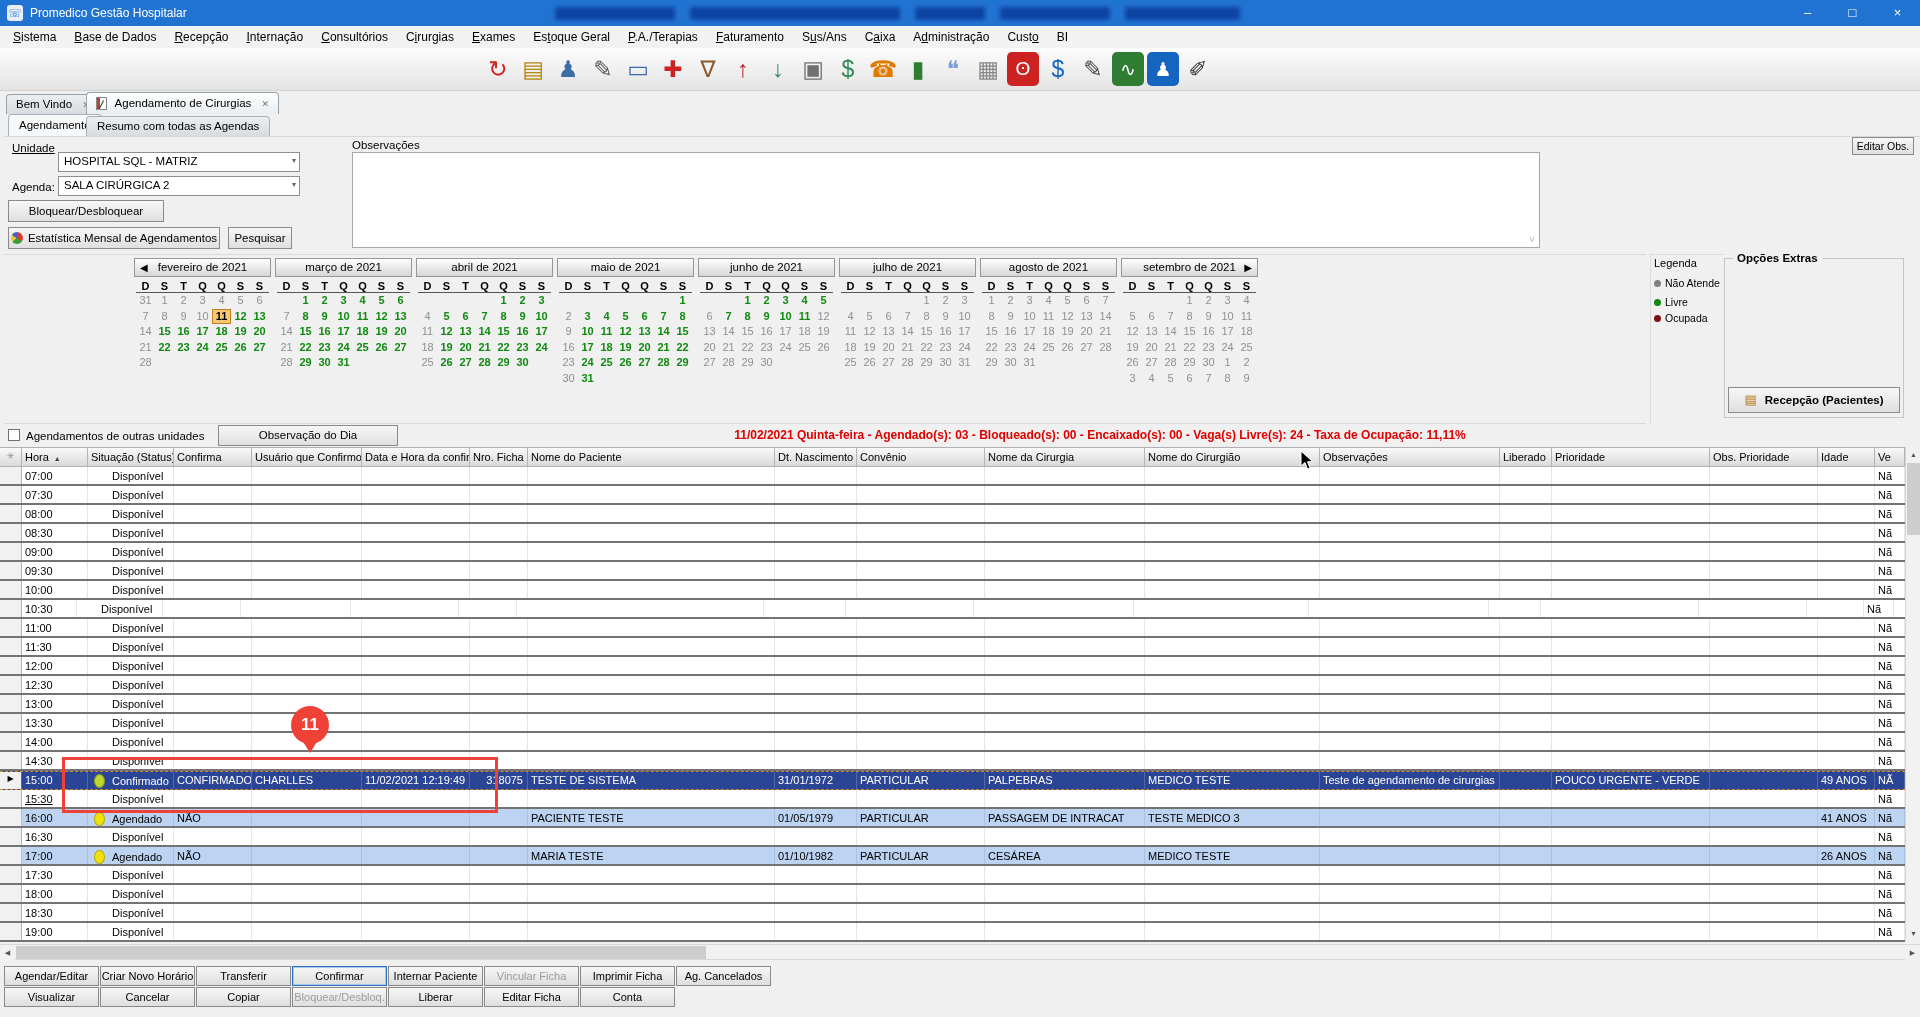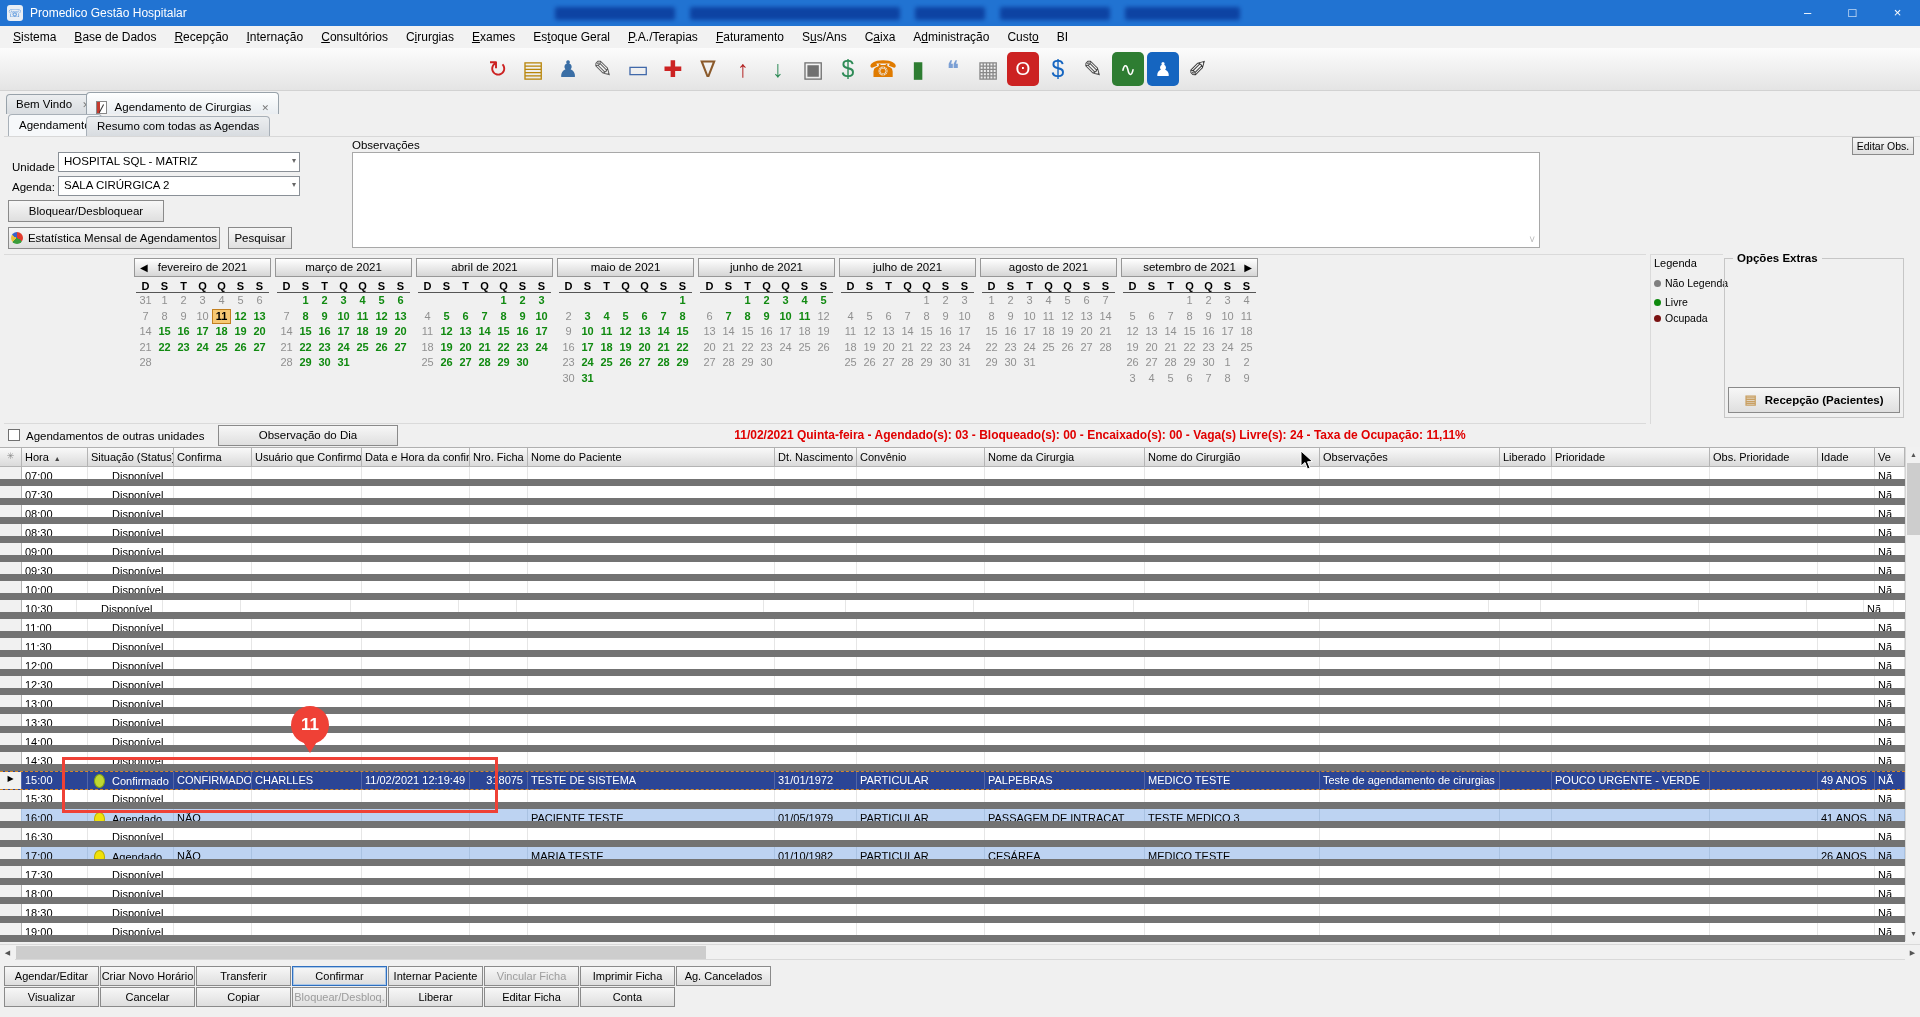--- a/index.html
+++ b/index.html
@@ -19,21 +19,21 @@
   .menubar{position:absolute;left:0;top:26px;right:0;height:22px;background:#F2F2F2;padding-left:4px;white-space:nowrap;}
   .menu-item{display:inline-block;padding:4px 9px 0 9px;height:22px;font-size:12px;cursor:default;}
   .toolbar{position:absolute;left:0;top:48px;right:0;height:43px;background:linear-gradient(#FCFCFC,#E4E4E4);
            border-bottom:1px solid #D2D2D2;}
   .toolicons{position:absolute;left:482px;top:4px;display:flex;gap:3px;}
   .tool{width:32px;height:34px;display:flex;align-items:center;justify-content:center;font-size:23px;border-radius:5px;}
 
   
   .tabbar{position:absolute;left:0;top:91px;right:0;height:23px;}
   .tab{position:absolute;bottom:0;border:1px solid #98A2AA;border-bottom:none;border-radius:4px 4px 0 0;
-       padding:0 9px;line-height:28px;font-size:11.5px;white-space:nowrap;}
+       padding:0 9px;line-height:20px;font-size:11.5px;white-space:nowrap;}
   .tab.active{height:22px;background:linear-gradient(#FEFFFF,#E9EDF1);}
   .tab.inactive{height:20px;background:linear-gradient(#ECEEF0,#D8DCE0);line-height:18px;}
   .tab .x{color:#777;font-size:9px;margin-left:7px;}
   .tabicon{display:inline-block;width:11px;height:13px;background:#fff;border:1px solid #888;
            vertical-align:-3px;margin-right:5px;position:relative;}
   .tabicon::before{content:"";position:absolute;left:0;top:0;width:3px;height:100%;background:#C43B2F;}
   .tabicon::after{content:"";position:absolute;left:4px;top:2px;width:1px;height:9px;background:#333;transform:rotate(28deg);}
   .subtabbar{position:absolute;left:4px;top:114px;right:0;height:23px;border-bottom:1px solid #D8D8D8;}
   .subtab{position:absolute;bottom:0;border:1px solid #A8B0B8;border-bottom:none;border-radius:4px 4px 0 0;
           padding:0 10px;font-size:11.5px;white-space:nowrap;}
@@ -81,21 +81,21 @@
   .checkbox{position:absolute;left:8px;top:429px;width:12px;height:12px;background:#fff;border:1px solid #707070;}
   #summary{position:absolute;left:560px;top:428px;width:1080px;text-align:center;color:var(--red);
            font-weight:bold;font-size:12px;white-space:nowrap;}
 
   
   #grid{position:absolute;left:0;top:447px;width:1905px;height:494px;background:#fff;border-top:1px solid #B0B0B0;}
   .gh-row{display:flex;height:19px;background:linear-gradient(#F9F9F9,#DADADA);border-bottom:1px solid #B4B4B4;}
   .gh{flex:none;border-right:1px solid #B4B4B4;padding:2.5px 0 0 3px;white-space:nowrap;overflow:hidden;font-size:11px;}
   .gh .sort{font-size:7px;margin-left:5px;color:#444;}
   .gh.ghind{text-align:center;padding-left:0;color:#888;font-size:9px;}
-  .gr{display:flex;height:19px;border-bottom:7px solid #737373;}
+  .gr{display:flex;height:19px;border-bottom:2px solid #737373;}
   .gc{flex:none;border-right:1px solid #E6E6E6;padding:2.5px 0 0 3px;white-space:nowrap;overflow:hidden;font-size:11px;}
   .gc.ind{background:#F1F1F1;border-right:1px solid #B4B4B4;text-align:center;padding-left:0;font-size:8px;color:#222;}
   .gr.scheduled{background:var(--sched_row);}
   .gr.scheduled .gc{border-right-color:#A9C2E2;}
   .gr.selected{background:var(--sel_row);color:#fff;border-top:1px dashed #D4882A;border-bottom:1px dashed #D4882A;}
   .gr.selected .gc{border-right-color:#5266A8;padding-top:1.5px;}
   .gr.selected .gc.ind{background:#F1F1F1;color:#000;}
   .circle{display:inline-block;width:11px;height:14px;border-radius:50%;vertical-align:-3px;margin:0 7px 0 3px;}
   .cir-conf{background:var(--circle_confirmed);border:1px solid #86A318;}
   .cir-sched{background:var(--circle_scheduled);border:1px solid #B9AC00;}
@@ -179,21 +179,21 @@
       <span>Agendamento de Cirurgias</span>
       <span class="x">✕</span>
     </div>
   </div>
 
   <div class="subtabbar">
     <div class="subtab active" style="left:4px;">Agendamento</div>
     <div class="subtab inactive" style="left:82px;">Resumo com todas as Agendas</div>
   </div>
 
-  <span class="lbl" style="left:12px;top:161px;">Unidade</span>
+  <span class="lbl" style="left:12px;top:142px;text-decoration:underline;">Unidade</span>
   <div class="combo" style="left:58px;top:152px;width:242px;">
     <span>HOSPITAL SQL - MATRIZ</span>
     <span class="arr">▾</span>
   </div>
   <span class="lbl" style="left:12px;top:181px;">Agenda:</span>
   <div class="combo" style="left:58px;top:176px;width:242px;">
     <span>SALA CIRÚRGICA 2</span>
     <span class="arr">▾</span>
   </div>
   <div class="btn" style="left:8px;top:200px;width:156px;height:22px;line-height:20px;">Bloquear/Desbloquear</div>
@@ -683,21 +683,21 @@
             <div class="day o">7</div>
             <div class="day o">8</div>
             <div class="day o">9</div>
           </div>
         </div>
       </div>
   </div>
 
   <div id="legendbox">
     <div>Legenda</div>
-    <div class="leg-item" style="margin-top:8px;"><span class="leg-dot" style="background: rgb(127, 127, 127);"></span><span>Não Legenda</span></div>
+    <div class="leg-item" style="margin-top:8px;"><span class="leg-dot" style="background: rgb(127, 127, 127);"></span><span>Não Atende</span></div>
     <div class="leg-item" style="margin-top:7px;"><span class="leg-dot" style="background: rgb(15, 138, 15);"></span><span>Livre</span></div>
     <div class="leg-item"><span class="leg-dot" style="background: rgb(122, 18, 18);"></span><span>Ocupada</span></div>
   </div>
 
   <div class="groupbox">
     <span class="grouptitle">Opções Extras</span>
     <div class="btn" id="recepcao-btn">
       <span class="fold">▤</span><span>Recepção (Pacientes)</span>
     </div>
   </div>

